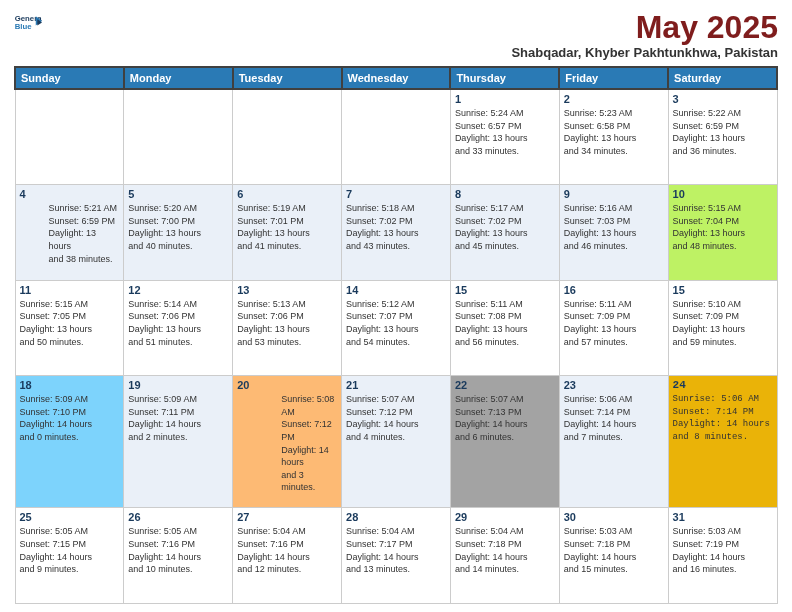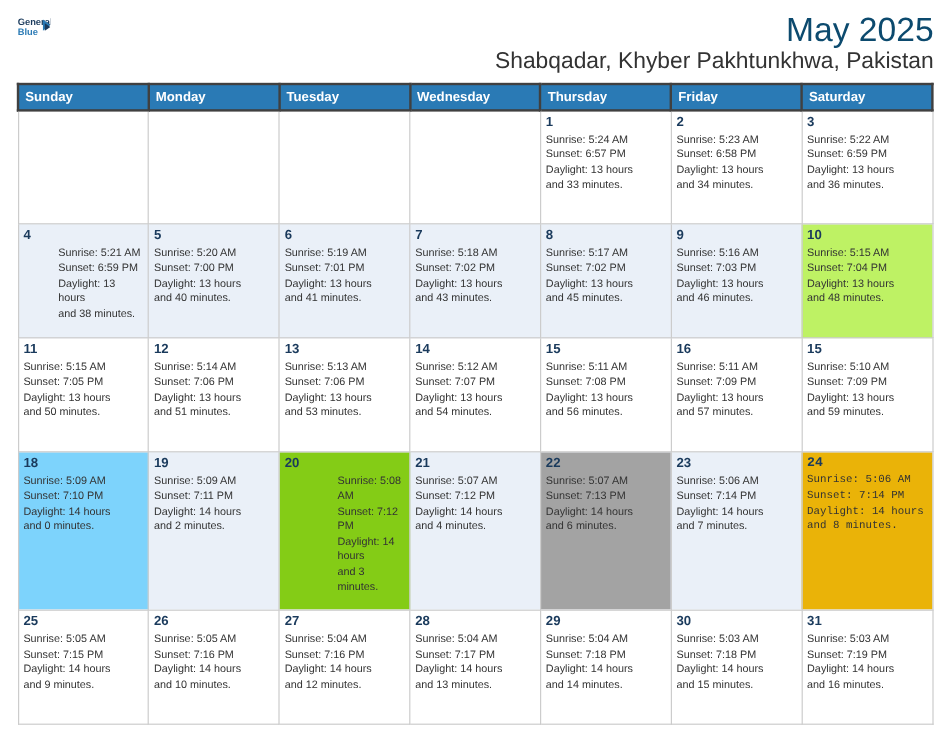--- a/index.html
+++ b/index.html
@@ -29,29 +29,29 @@
       gap: 2px;
     }
     .logo-icon {
       width: 28px;
       height: 28px;
     }
     .title-block {
       text-align: right;
     }
     .month-title {
-      font-size: 28px;
-      font-weight: normal;
-      color: #0c4a6e;
+      font-size: 32px;
+      font-weight: bold;
+      color: #7f1d1d;
       line-height: 1.1;
     }
     .location-title {
-      font-size: 19px;
+      font-size: 13px;
       color: #333;
-      font-weight: normal;
+      font-weight: bold;
     }
     .calendar {
       flex: 1;
       border: 1px solid #aaa;
       border-collapse: collapse;
       table-layout: fixed;
       width: 100%;
       font-size: 9.5px;
     }
     .calendar th {
@@ -272,21 +272,21 @@
 Daylight: 14 hours
 and 0 minutes.</div>
           </td>
           <td style="background: rgb(234, 240, 248);">
             <div class="day-num">19</div>
             <div class="day-info" style="white-space: pre-line;">Sunrise: 5:09 AM
 Sunset: 7:11 PM
 Daylight: 14 hours
 and 2 minutes.</div>
           </td>
-          <td style="background: #84cc16;">
+          <td style="background: #fdba74;">
             <div class="day-num">20</div>
             <div class="day-info" style="white-space: pre-line; margin-left: 44px;">Sunrise: 5:08 AM
 Sunset: 7:12 PM
 Daylight: 14 hours
 and 3 minutes.</div>
           </td>
           <td style="background: rgb(234, 240, 248);">
             <div class="day-num">21</div>
             <div class="day-info" style="white-space: pre-line;">Sunrise: 5:07 AM
 Sunset: 7:12 PM

